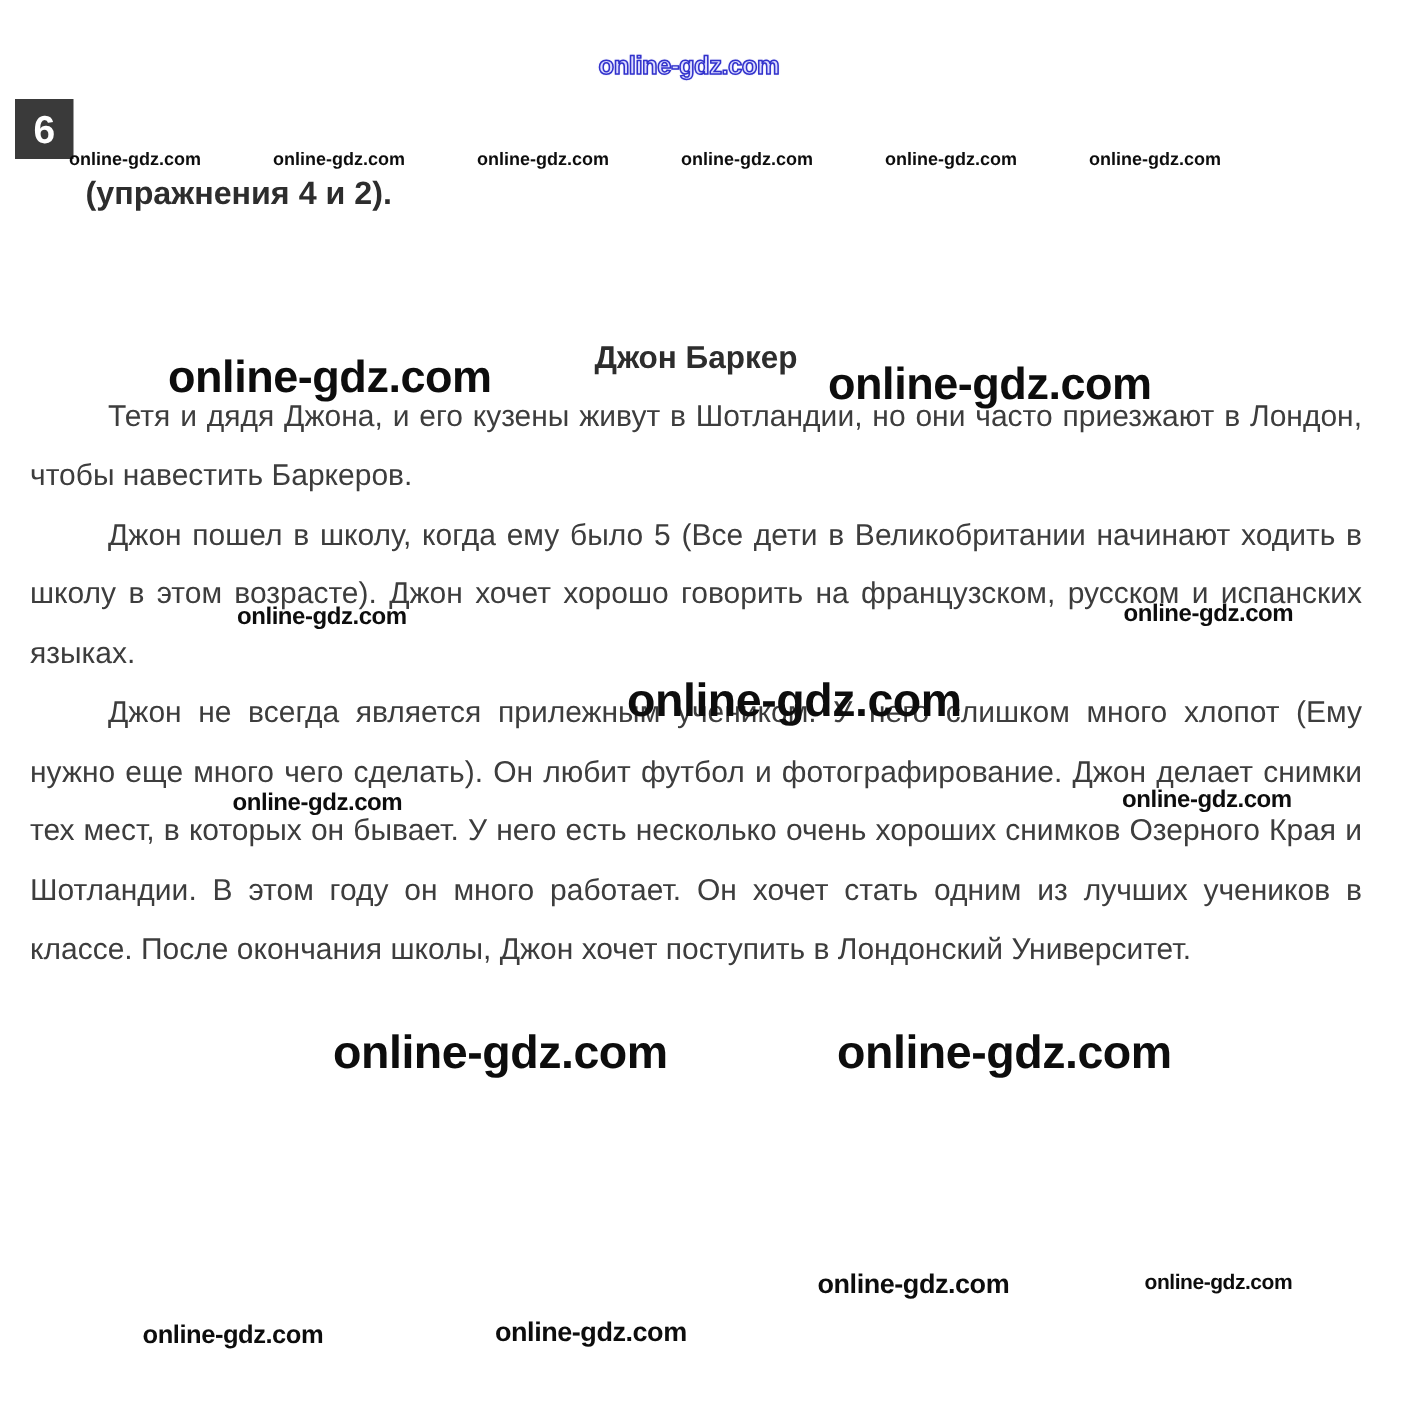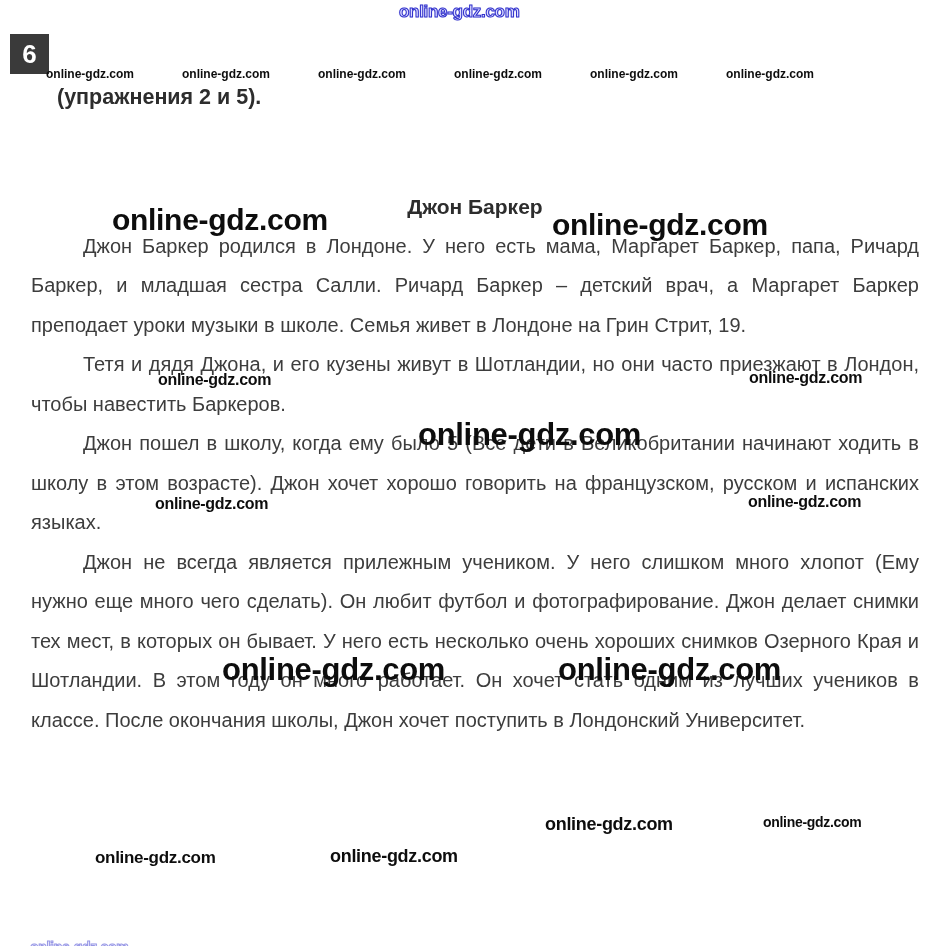--- a/index.html
+++ b/index.html
@@ -1,21 +1,21 @@
 <!DOCTYPE html>
 <html><head>
 <meta charset="utf-8">
 <style>
   html,body { margin:0; padding:0; }
   body {
     width:935px; height:946px; background:#ffffff;
     font-family:"Liberation Sans", sans-serif;
     position:relative; overflow:hidden;
   }
-  .page { position:absolute; inset:0; }
+  .page { position:absolute; inset:0;margin-top:32px; }
 
   
   .badge {
     position:absolute; left:10px; top:34px; width:39px; height:40px;
     background:#3a3a3a; color:#ffffff; font-weight:bold; font-size:26px;
     display:flex; align-items:center; justify-content:center;
   }
   .heading-line1 {
     position:absolute; left:57px; top:38px; width:863px;
     font-weight:bold; font-size:21.5px; color:#2d2d2d;
@@ -27,21 +27,21 @@
     display:flex; justify-content:space-between;
     font-size:12px; font-weight:bold; color:#0d0d0d;
   }
   .heading-line2 {
     position:absolute; left:57px; top:85px;
     font-weight:bold; font-size:21.5px; color:#2d2d2d;
   }
 
   
   .content {
-    position:absolute; left:31px; top:187px; width:888px;
+    position:absolute; left:20px; top:187px; width:888px;
     font-size:20px; line-height:39.5px; color:#3d3d3d;
   }
   .content .story-title {
     margin:0; text-align:center; font-size:21px; font-weight:bold;
     color:#2d2d2d; line-height:39.5px;
   }
   .content p { margin:0; text-align:justify; text-indent:52px; }
 
   
   .wm { position:absolute; white-space:nowrap; color:#0d0d0d; font-weight:bold; letter-spacing:-0.3px; }
@@ -65,25 +65,24 @@
 
   <div class="wm-row">
     <span>online-gdz.com</span>
     <span>online-gdz.com</span>
     <span>online-gdz.com</span>
     <span>online-gdz.com</span>
     <span>online-gdz.com</span>
     <span>online-gdz.com</span>
   </div>
 
-  <div class="heading-line2">(упражнения 2 и 5).</div>
+  <div class="heading-line2">(упражнения 4 и 2).</div>
 
   <div class="content">
     <h2 class="story-title">Джон Баркер</h2>
-    <p>Джон Баркер родился в Лондоне. У него есть мама, Маргарет Баркер, папа, Ричард Баркер, и младшая сестра Салли. Ричард Баркер – детский врач, а Маргарет Баркер преподает уроки музыки в школе. Семья живет в Лондоне на Грин Стрит, 19.</p>
     <p>Тетя и дядя Джона, и его кузены живут в Шотландии, но они часто приезжают в Лондон, чтобы навестить Баркеров.</p>
     <p>Джон пошел в школу, когда ему было 5 (Все дети в Великобритании начинают ходить в школу в этом возрасте). Джон хочет хорошо говорить на французском, русском и испанских языках.</p>
     <p>Джон не всегда является прилежным учеником. У него слишком много хлопот (Ему нужно еще много чего сделать). Он любит футбол и фотографирование. Джон делает снимки тех мест, в которых он бывает. У него есть несколько очень хороших снимков Озерного Края и Шотландии. В этом году он много работает. Он хочет стать одним из лучших учеников в классе. После окончания школы, Джон хочет поступить в Лондонский Университет.</p>
   </div>
 
   <div class="wm wm-lg" style="left:112px; top:203px; font-size:30px;">online-gdz.com</div>
   <div class="wm wm-lg" style="left:552px; top:208px; font-size:30px;">online-gdz.com</div>
 
   <div class="wm" style="left:158px; top:371px; font-size:16px;">online-gdz.com</div>
   <div class="wm" style="left:749px; top:369px; font-size:16px;">online-gdz.com</div>

